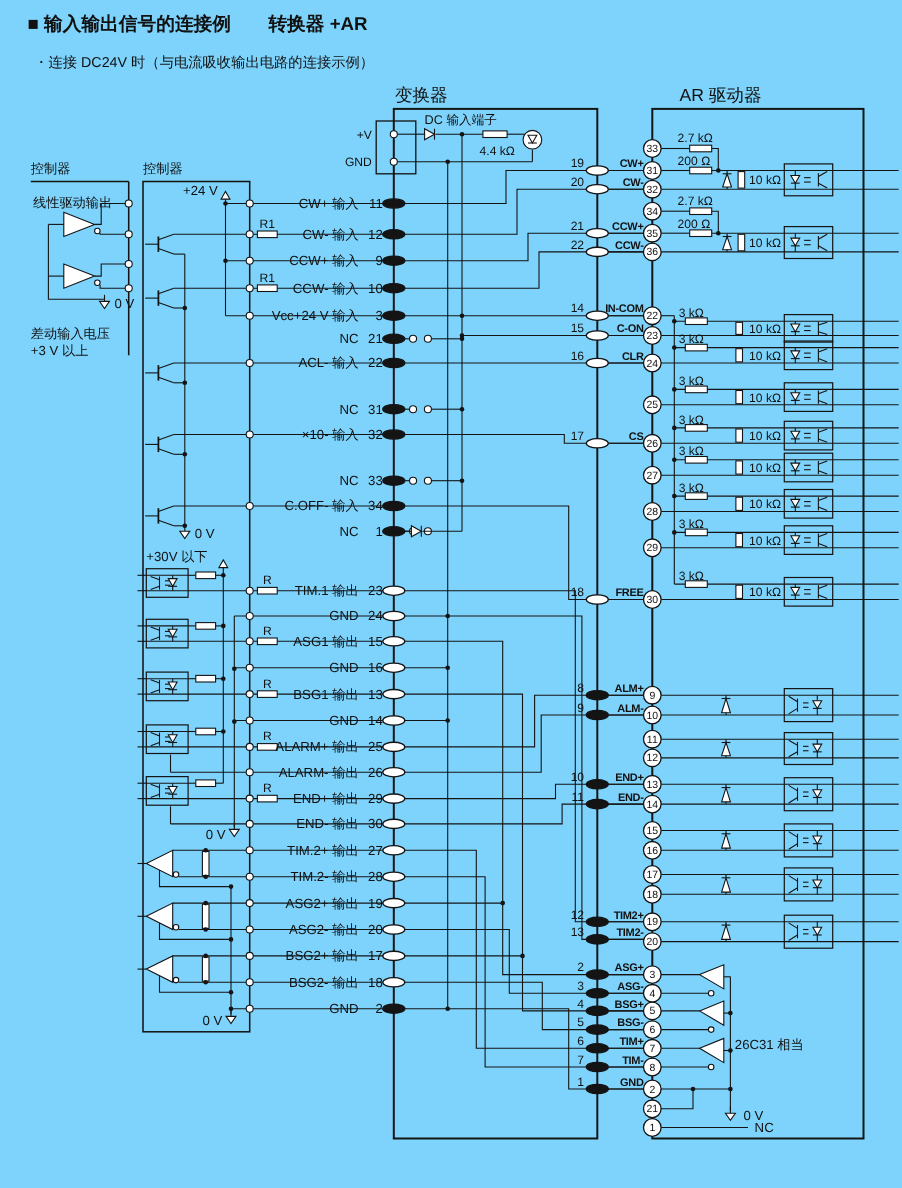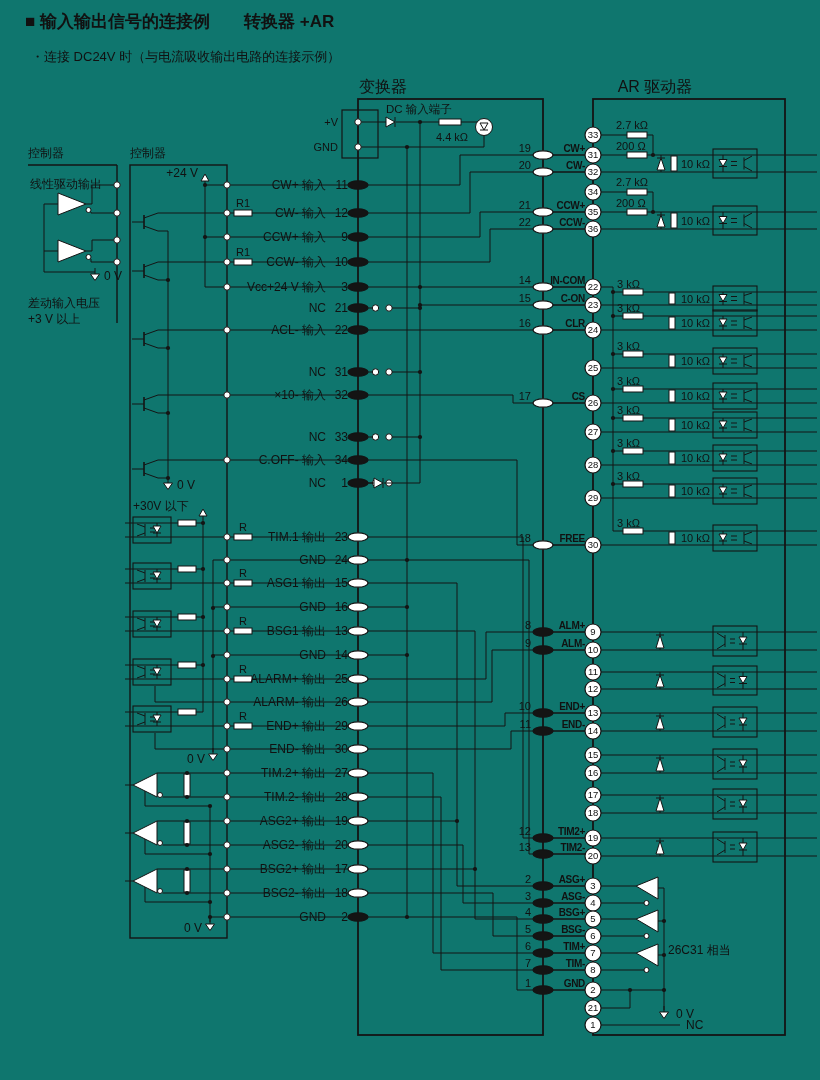--- a/index.html
+++ b/index.html
@@ -1,16 +1,16 @@
 <!DOCTYPE html>
 <html><head>
 <meta charset="utf-8">
 <style>
   html,body{margin:0;padding:0;background:#fff;}
-  .stage{position:relative;width:820px;height:1080px;background:#0f766e;overflow:hidden;}
+  .stage{position:relative;width:820px;height:1080px;background:#7dd3fc;overflow:hidden;}
   svg{position:absolute;left:0;top:0;}
   text{font-family:"Liberation Sans","DejaVu Sans",sans-serif;fill:#111;}
   .sig{font-weight:bold;letter-spacing:-0.3px;}
 </style>
 </head>
 <body>
 
 <div class="stage">
   <svg id="cv" width="820" height="1080" viewBox="0 0 820 1080">
       <rect x="358" y="99" width="185" height="936" fill="none" stroke="#141414" stroke-width="1.8"></rect>

